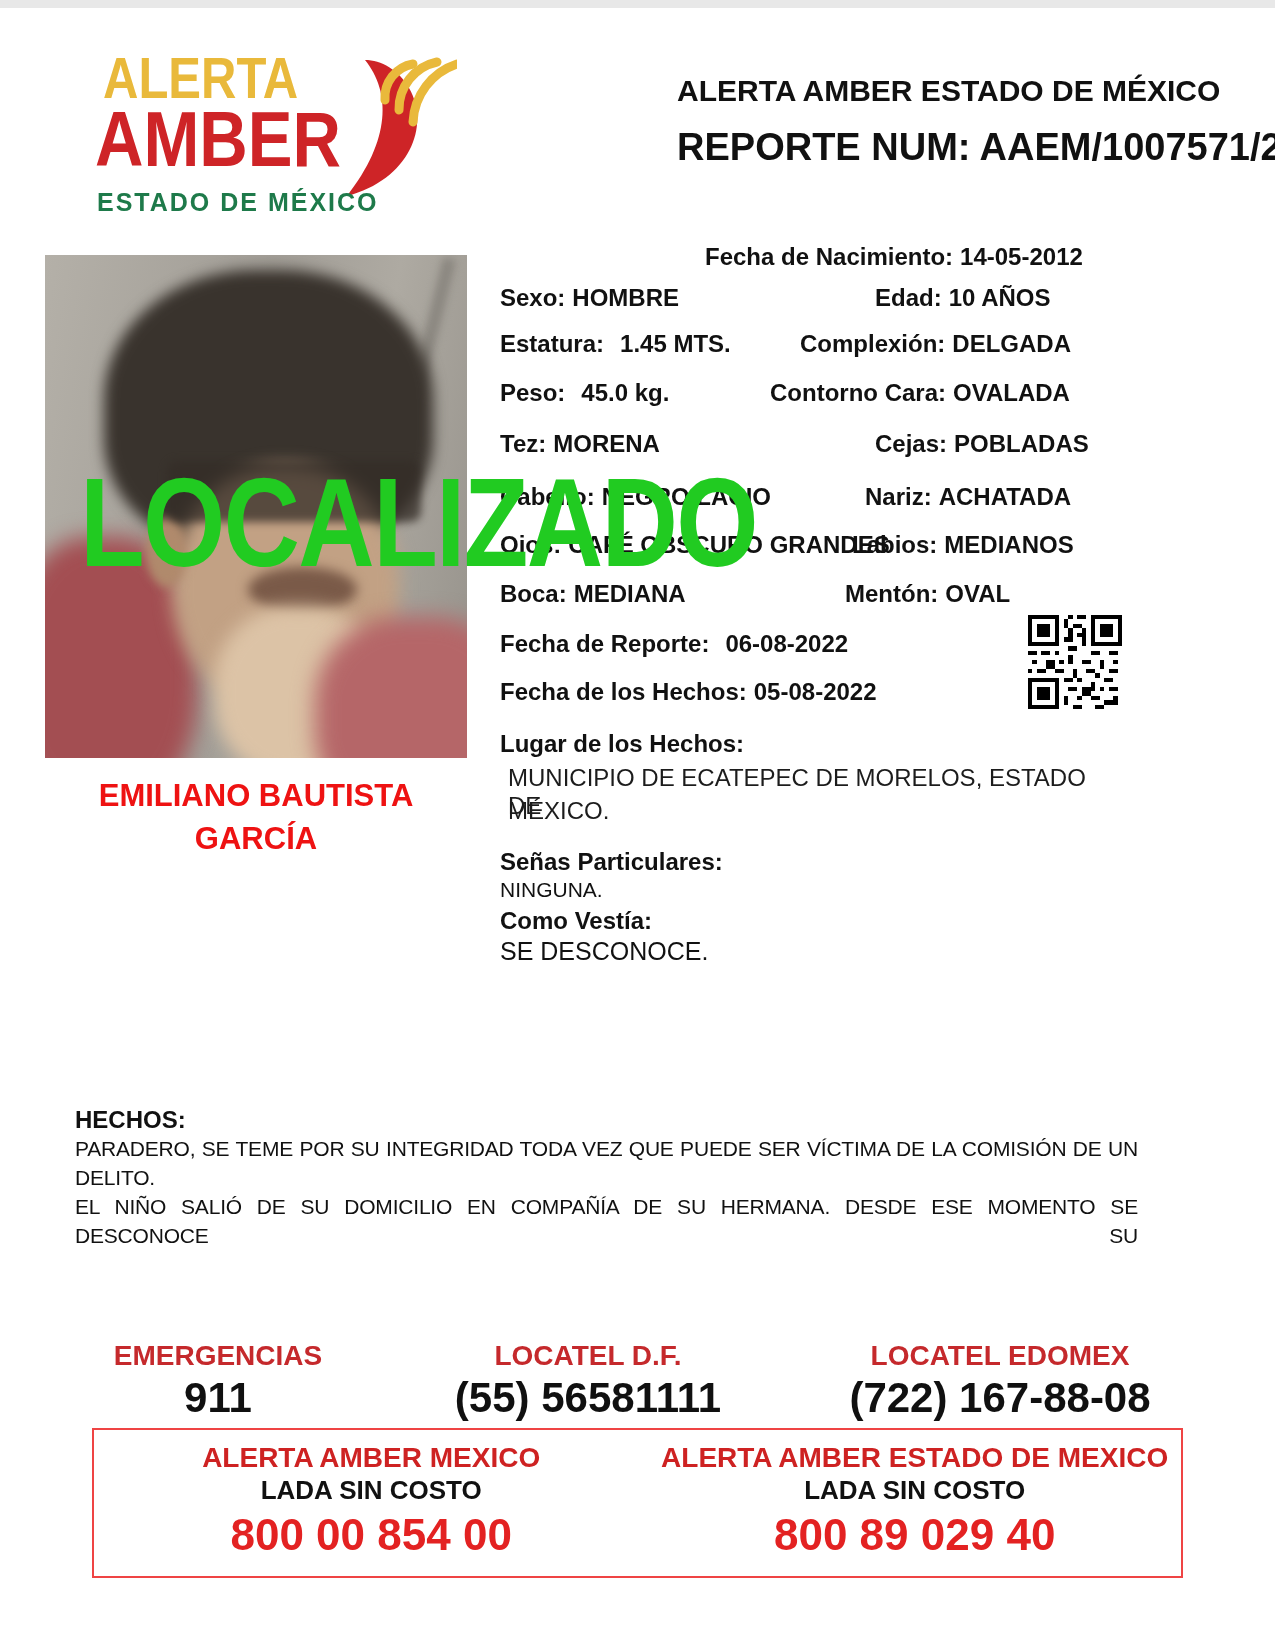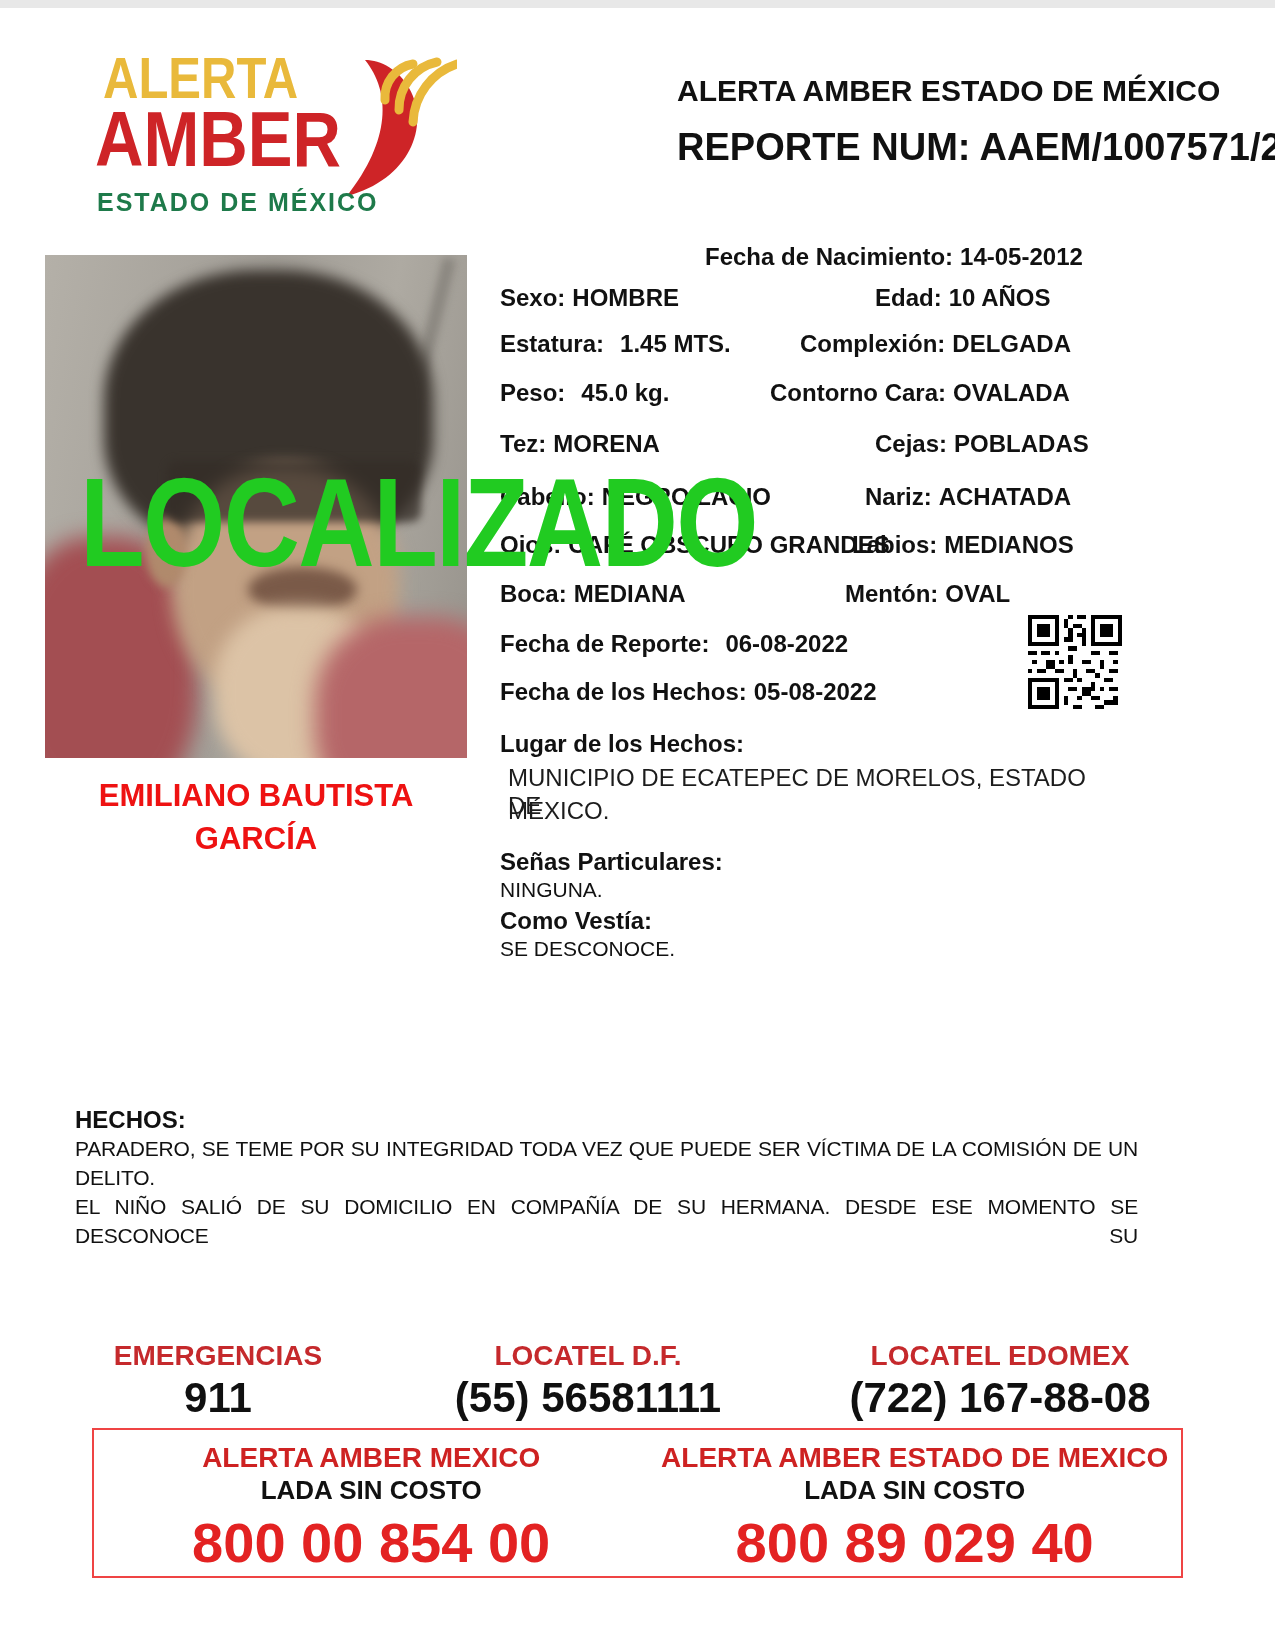--- a/index.html
+++ b/index.html
@@ -49,21 +49,21 @@
   .details{position:absolute;left:500px;top:0;width:600px;height:960px;font-size:24px;font-weight:bold;}
   .det-row{position:absolute;left:0;width:100%;white-space:nowrap;}
   .det-right{position:absolute;top:0;white-space:nowrap;}
   .det-val{padding-left:7px;}
   .det-val-wide{padding-left:16px;}
   .lugar-heading{position:absolute;left:0;top:722px;font-weight:bold;}
   .lugar-line{position:absolute;left:8px;font-weight:normal;color:#1c1c1c;}
   .senas-heading{position:absolute;left:0;top:840px;font-weight:bold;}
   .senas-value{position:absolute;left:0;top:870px;font-size:21px;font-weight:normal;}
   .vestia-heading{position:absolute;left:0;top:899px;font-weight:bold;}
-  .vestia-value{position:absolute;left:0;top:929px;font-size:21px;font-weight:normal;}
+  .vestia-value{position:absolute;left:0;top:929px;font-size:25px;font-weight:normal;}
   
   .qr{position:absolute;left:1028px;top:607px;width:94px;height:94px;}
   
   .hechos{position:absolute;left:75px;top:1098px;width:1063px;}
   .hechos-heading{font-size:24px;font-weight:bold;}
   .hechos-line{font-size:21px;line-height:29px;font-stretch:condensed;letter-spacing:-0.2px;
     text-align:justify;text-align-last:justify;}
   .hechos-line:first-of-type{margin-top:5px;}
   
   .emg{position:absolute;top:1332px;left:0;width:1275px;}
@@ -73,21 +73,21 @@
   .emg-col3{left:810px;width:380px;}
   .emg-label{font-size:28px;font-weight:bold;color:#c5292c;}
   .emg-number{font-size:42px;font-weight:bold;color:#101010;margin-top:2px;white-space:nowrap;}
   
   .hotline{position:absolute;left:92px;top:1420px;width:1091px;height:150px;
     border:2px solid #ef4444;box-sizing:border-box;display:flex;}
   .hot-col{flex:0 0 51%;text-align:center;padding-top:12px;}
   .hot-col.right{flex:0 0 49%;}
   .hot-title{font-size:28px;font-weight:bold;color:#ce2222;white-space:nowrap;}
   .hot-sub{font-size:26px;font-weight:bold;color:#111;margin-top:1px;}
-  .hot-number{font-size:56px;font-weight:bold;color:#e32222;margin-top:4px;white-space:nowrap;}
+  .hot-number{font-size:44px;font-weight:bold;color:#e32222;margin-top:4px;white-space:nowrap;}
 </style>
 </head>
 <body>
 
 <div class="page">
 
   <div class="logo">
     <svg class="logo-swoosh" width="150" height="175" viewBox="0 0 150 175">
       <path d="M58 12 C 84 44 84 92 40 148 C 102 132 124 78 102 40 C 92 22 74 12 58 12 Z" fill="#ce2427"></path>
       <path d="M78 52 A 34 34 0 0 1 106 16" stroke="#e9b93b" stroke-width="9" fill="none" stroke-linecap="round"></path>

